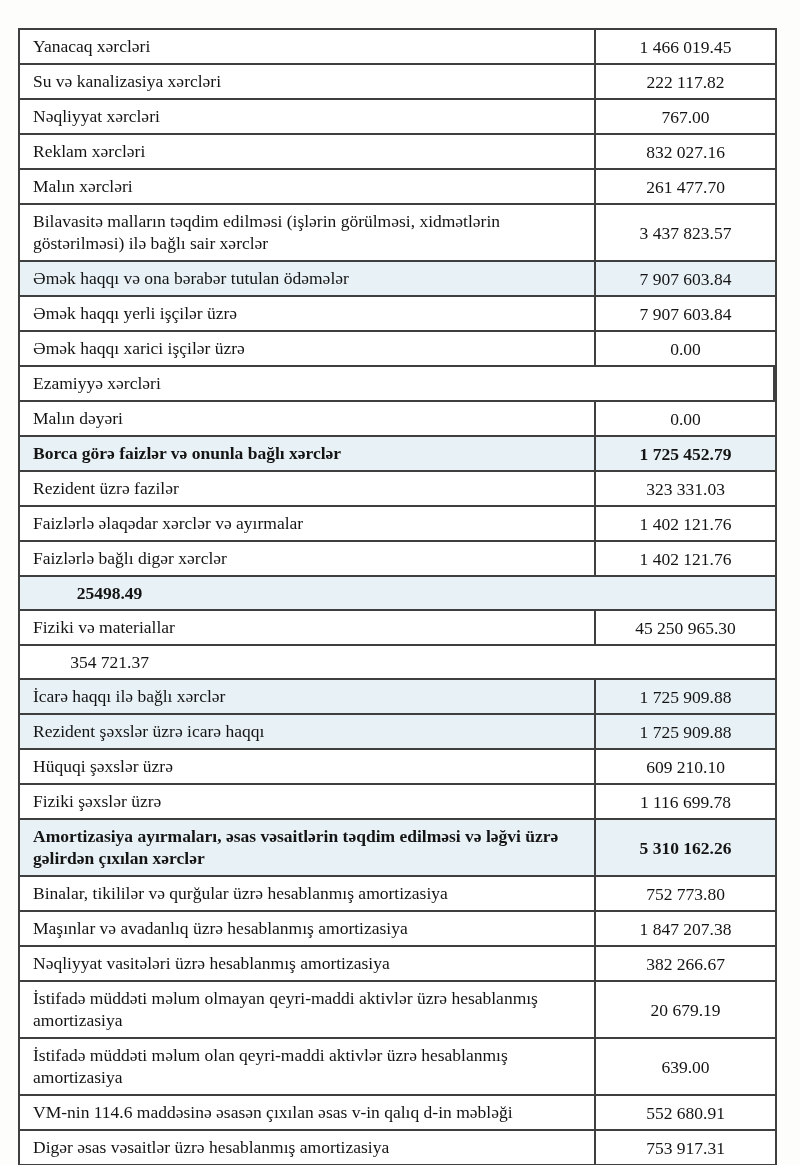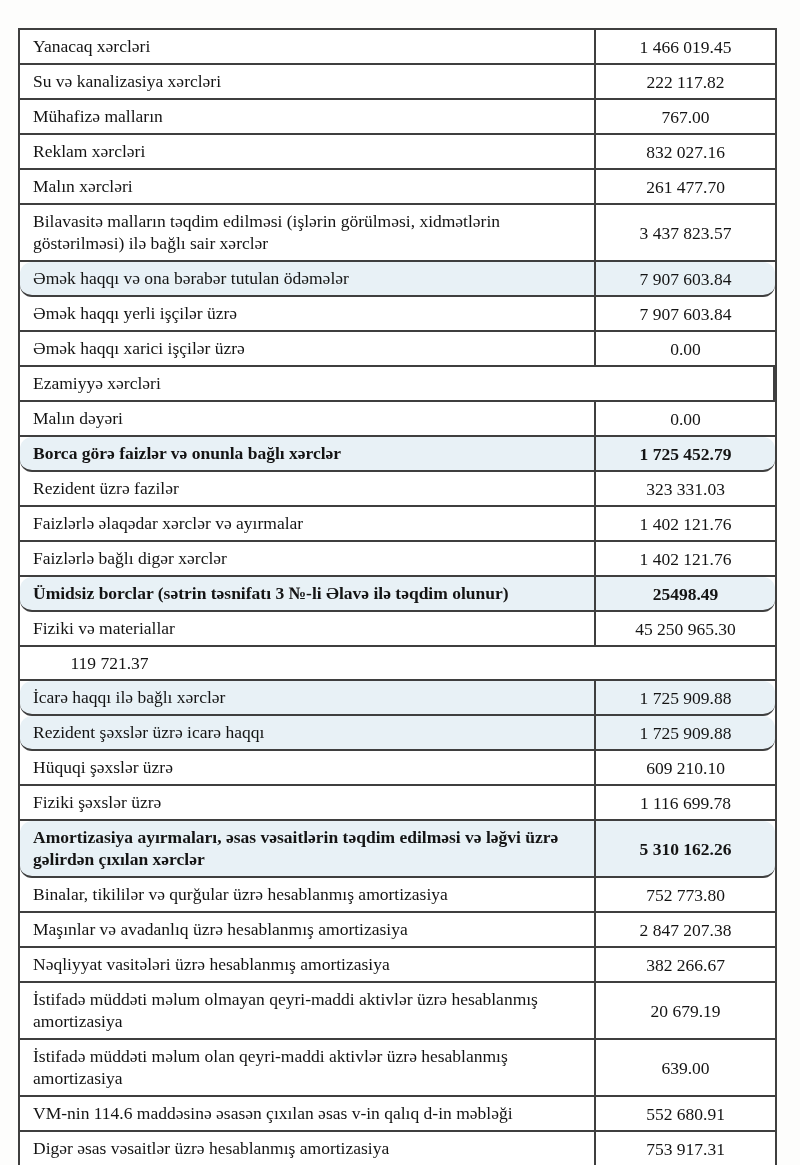--- a/index.html
+++ b/index.html
@@ -25,21 +25,21 @@
     width: 759px;
     border: 2px solid var(--border);
     background: #fff;
   }
   .row {
     display: flex;
     align-items: stretch;
     border-bottom: 2px solid var(--border);
   }
   .row:last-child { border-bottom: none; }
-  .row.highlight { background: var(--highlight); border-radius: 12px; }
+  .row.highlight { background: var(--highlight); }
   .row.bold { font-weight: bold; }
   .cell {
     font-size: 17.5px;
     line-height: 22px;
     display: flex;
     align-items: center;
   }
   .cell.label {
     flex: 1 1 auto;
     padding: 5px 14px 6px 13px;
@@ -58,21 +58,21 @@
 <div class="doc-table">
     <div class="row">
       <div class="cell label">Yanacaq  xərcləri</div>
       <div class="cell value">1 466 019.45</div>
     </div>
     <div class="row">
       <div class="cell label">Su və kanalizasiya xərcləri</div>
       <div class="cell value">222 117.82</div>
     </div>
     <div class="row">
-      <div class="cell label">Mühafizə malların</div>
+      <div class="cell label">Nəqliyyat xərcləri</div>
       <div class="cell value">767.00</div>
     </div>
     <div class="row">
       <div class="cell label">Reklam xərcləri</div>
       <div class="cell value">832 027.16</div>
     </div>
     <div class="row">
       <div class="cell label">Malın xərcləri</div>
       <div class="cell value">261 477.70</div>
     </div>
@@ -109,29 +109,28 @@
     </div>
     <div class="row">
       <div class="cell label">Faizlərlə əlaqədar xərclər və ayırmalar</div>
       <div class="cell value">1 402 121.76</div>
     </div>
     <div class="row">
       <div class="cell label">Faizlərlə bağlı digər xərclər</div>
       <div class="cell value">1 402 121.76</div>
     </div>
     <div class="row bold highlight">
-      <div class="cell label">Ümidsiz borclar (sətrin təsnifatı 3 №-li Əlavə ilə təqdim olunur)</div>
       <div class="cell value">25498.49</div>
     </div>
     <div class="row">
       <div class="cell label">Fiziki və materiallar</div>
       <div class="cell value">45 250 965.30</div>
     </div>
     <div class="row">
-      <div class="cell value">119 721.37</div>
+      <div class="cell value">354 721.37</div>
     </div>
     <div class="row highlight">
       <div class="cell label">İcarə haqqı ilə bağlı xərclər</div>
       <div class="cell value">1 725 909.88</div>
     </div>
     <div class="row highlight">
       <div class="cell label">Rezident şəxslər üzrə icarə haqqı</div>
       <div class="cell value">1 725 909.88</div>
     </div>
     <div class="row">
@@ -145,21 +144,21 @@
     <div class="row bold highlight">
       <div class="cell label">Amortizasiya ayırmaları, əsas vəsaitlərin təqdim edilməsi və ləğvi üzrə gəlirdən çıxılan xərclər</div>
       <div class="cell value">5 310 162.26</div>
     </div>
     <div class="row">
       <div class="cell label">Binalar, tikililər və qurğular üzrə hesablanmış amortizasiya</div>
       <div class="cell value">752 773.80</div>
     </div>
     <div class="row">
       <div class="cell label">Maşınlar və avadanlıq üzrə hesablanmış amortizasiya</div>
-      <div class="cell value">2 847 207.38</div>
+      <div class="cell value">1 847 207.38</div>
     </div>
     <div class="row">
       <div class="cell label">Nəqliyyat vasitələri üzrə hesablanmış amortizasiya</div>
       <div class="cell value">382 266.67</div>
     </div>
     <div class="row">
       <div class="cell label">İstifadə müddəti məlum olmayan qeyri-maddi aktivlər üzrə hesablanmış amortizasiya</div>
       <div class="cell value">20 679.19</div>
     </div>
     <div class="row">

